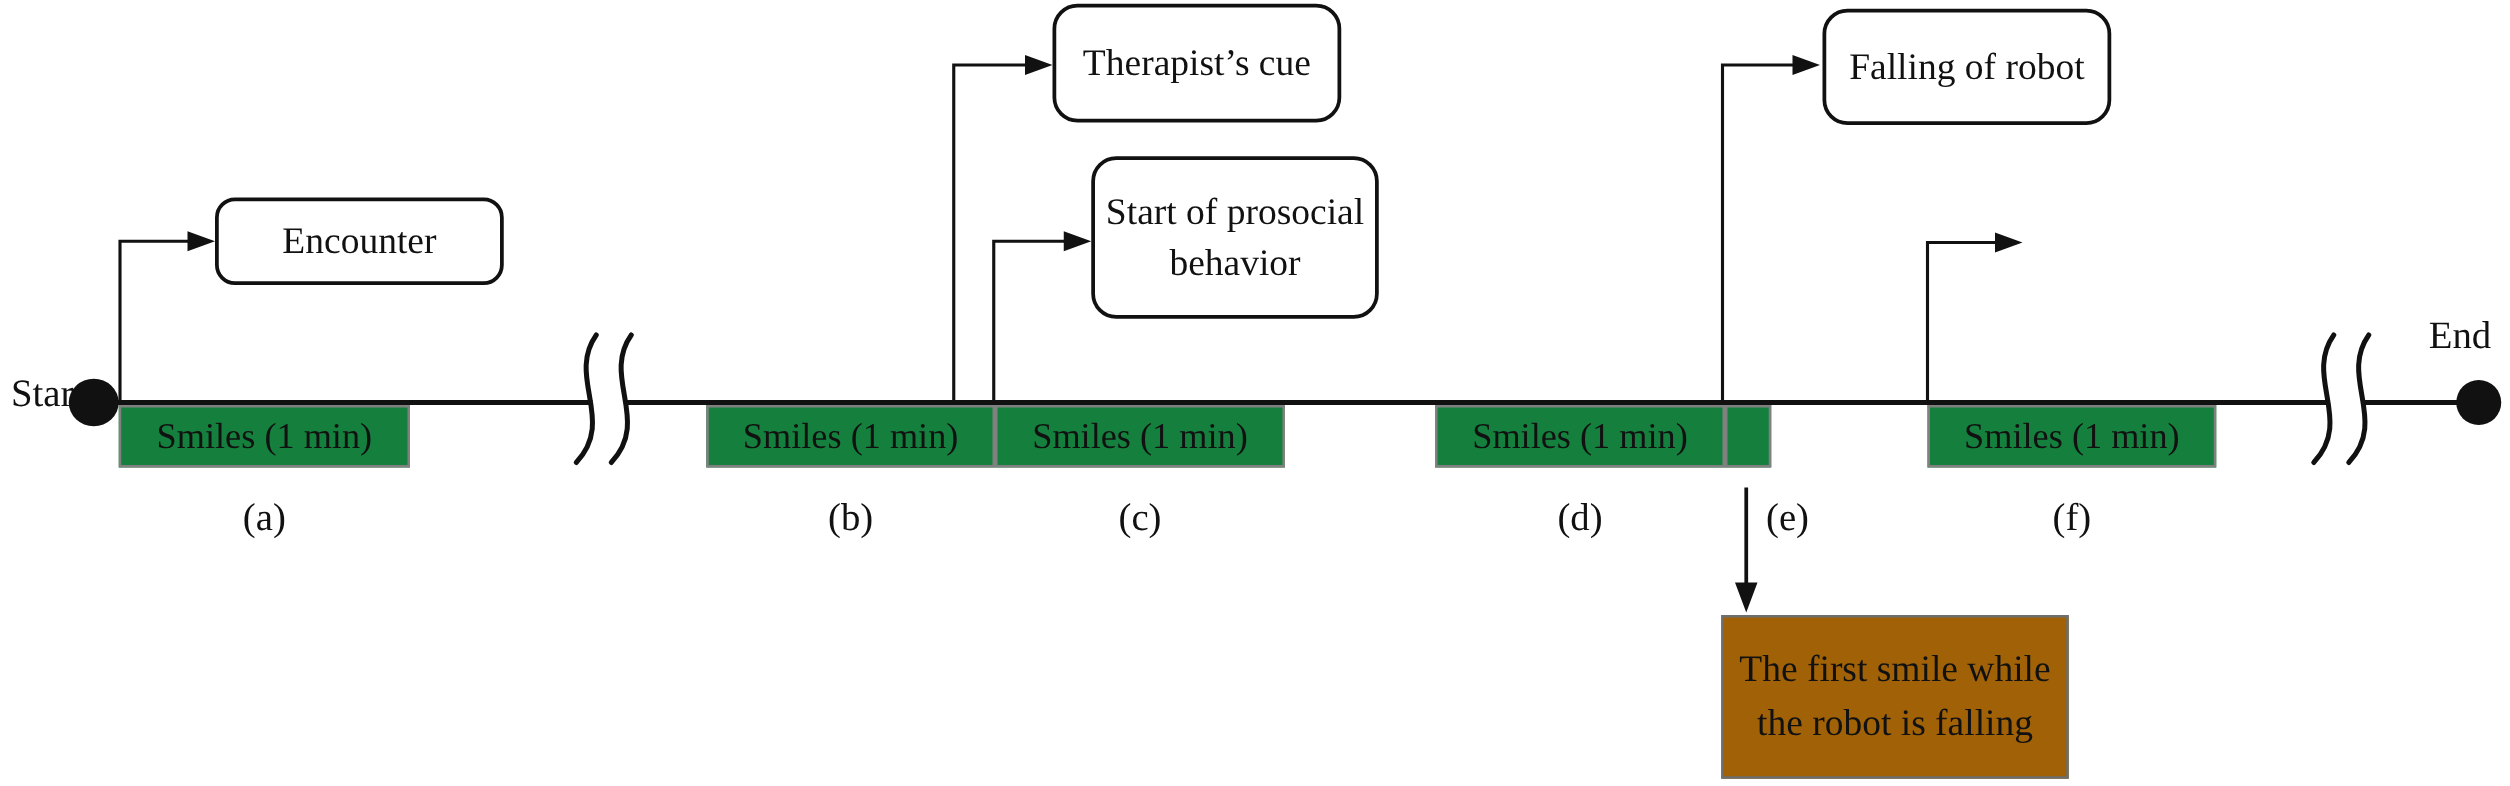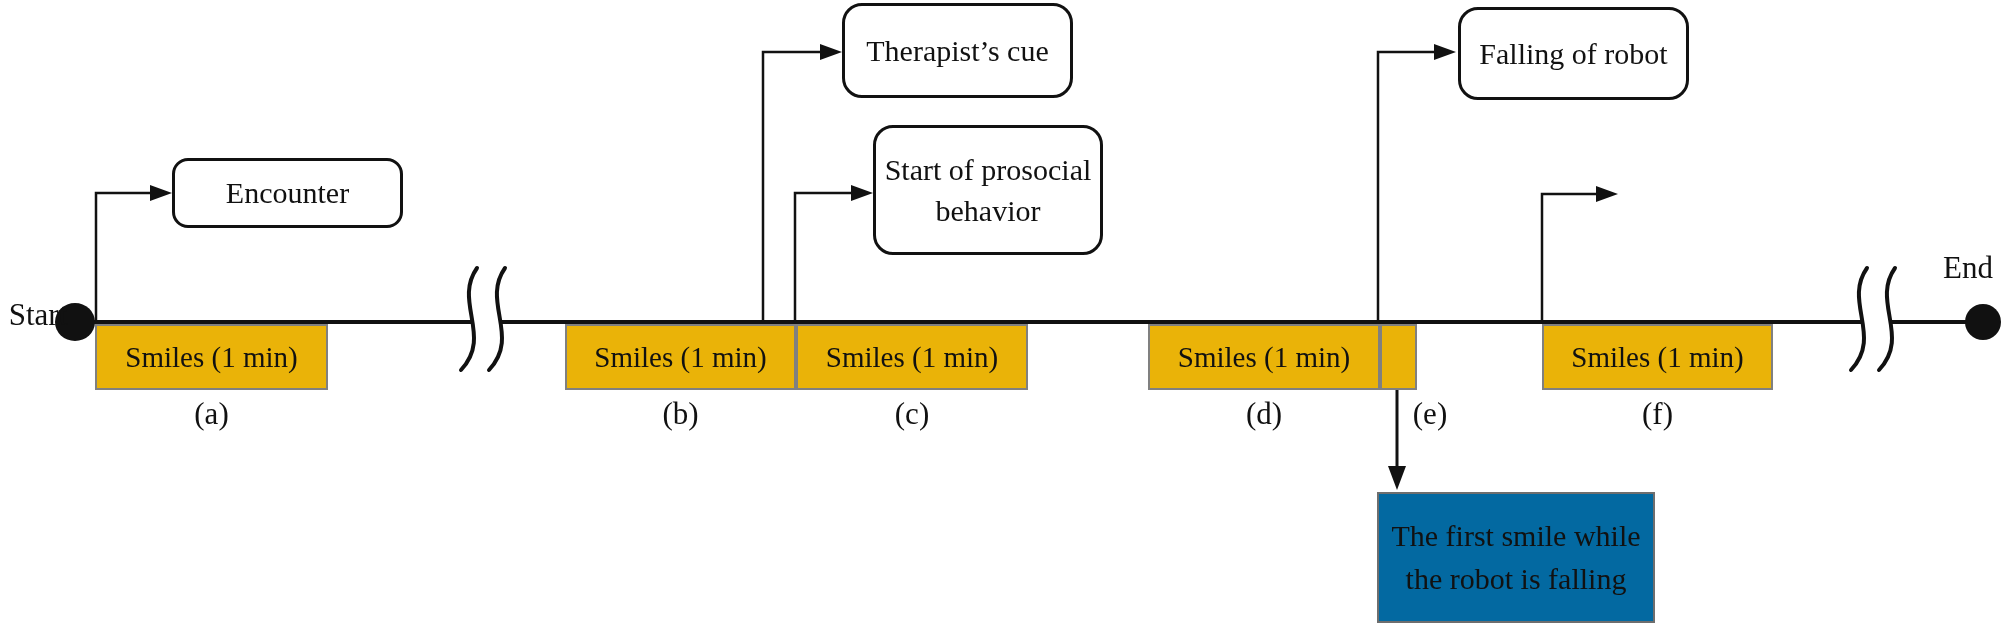--- a/index.html
+++ b/index.html
@@ -36,42 +36,42 @@
     padding: 2px 8px;
   }
   .callout.r16 { border-radius: 16px; }
   .callout.r20 { border-radius: 20px; }
 
   
   .segment {
     position: absolute;
     box-sizing: border-box;
     top: 324px;
-    height: 66px;
-    background: #eab308;
+    height: 50px;
+    background: #15803d;
     border: 2px solid #808080;
     display: flex;
     align-items: center;
     justify-content: center;
     font-size: 29px;
     white-space: nowrap;
   }
   .seg-tag {
     position: absolute;
     top: 396px;
     height: 36px;
     font-size: 31px;
     text-align: center;
   }
 
   
   .note {
     position: absolute;
     box-sizing: border-box;
-    background: #0369a1;
+    background: #a16207;
     border: 2px solid #6e6e6e;
     display: flex;
     align-items: center;
     justify-content: center;
     text-align: center;
     font-size: 30px;
     line-height: 1.43;
     padding: 2px 6px;
   }
 </style>

